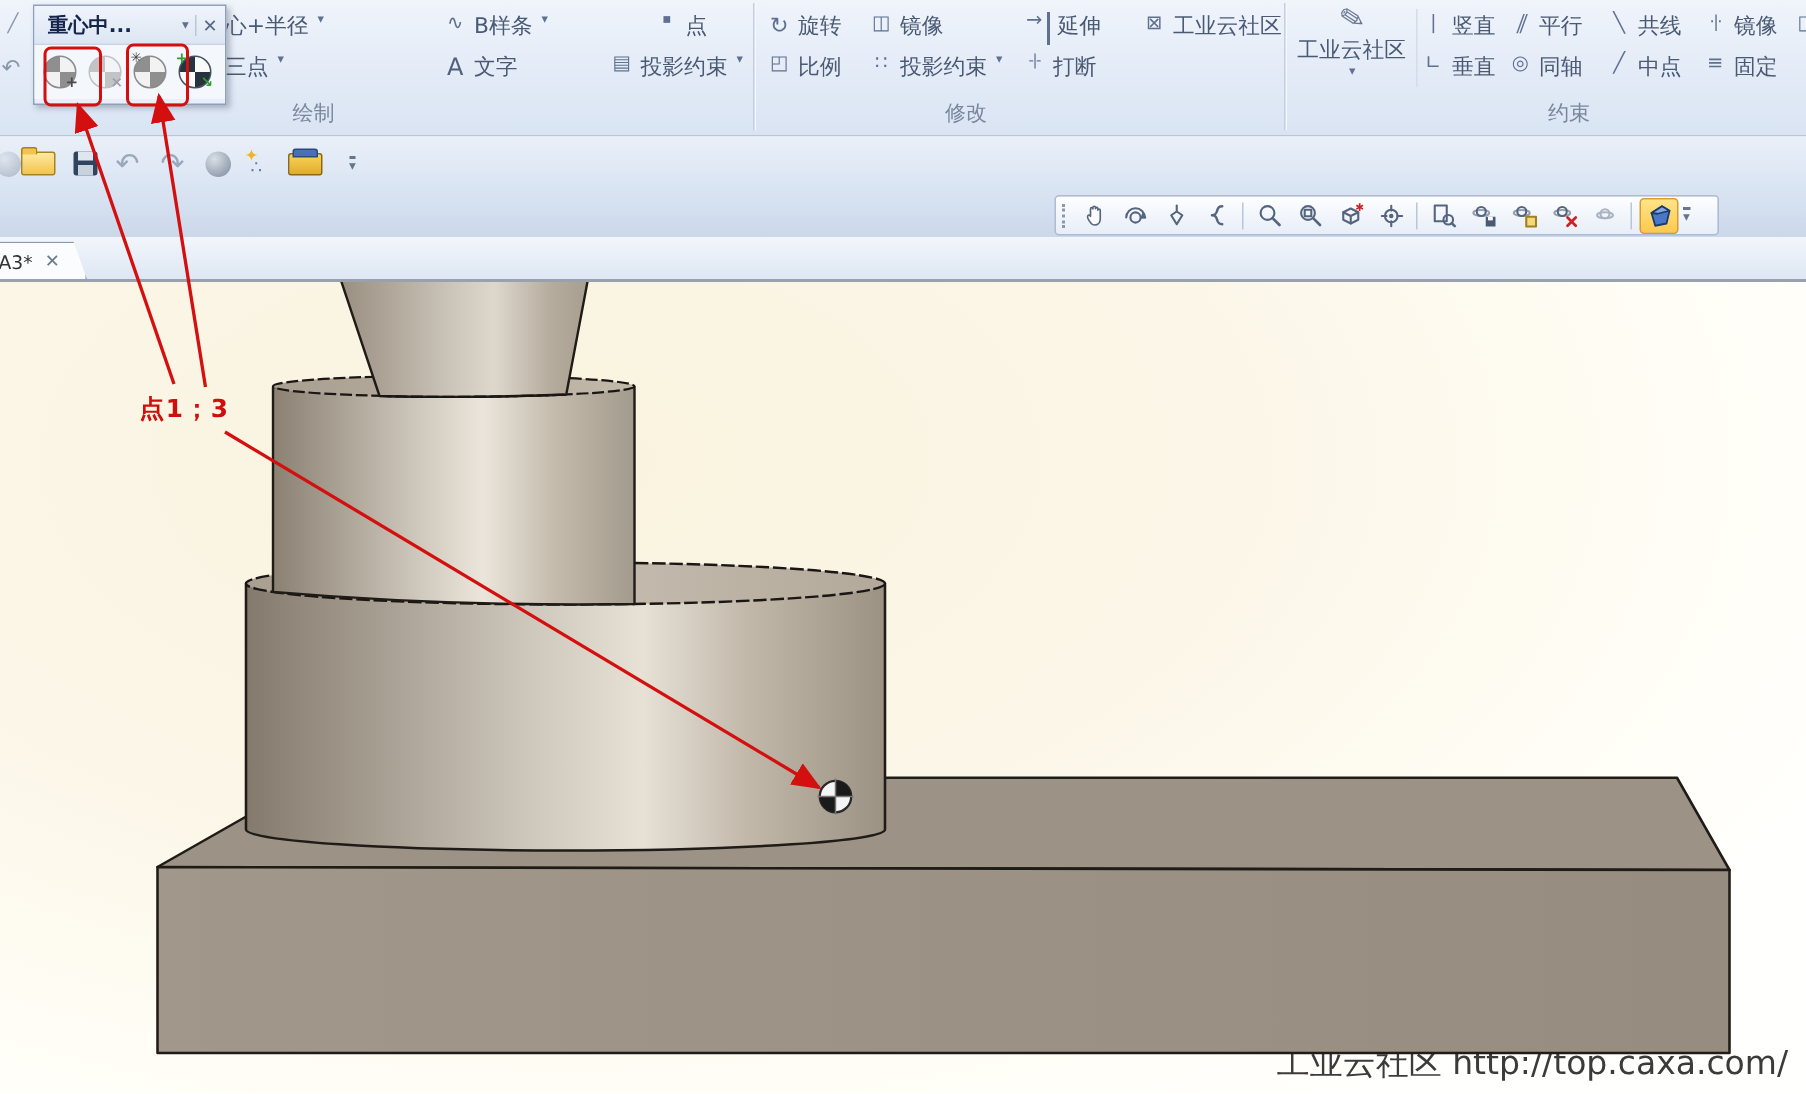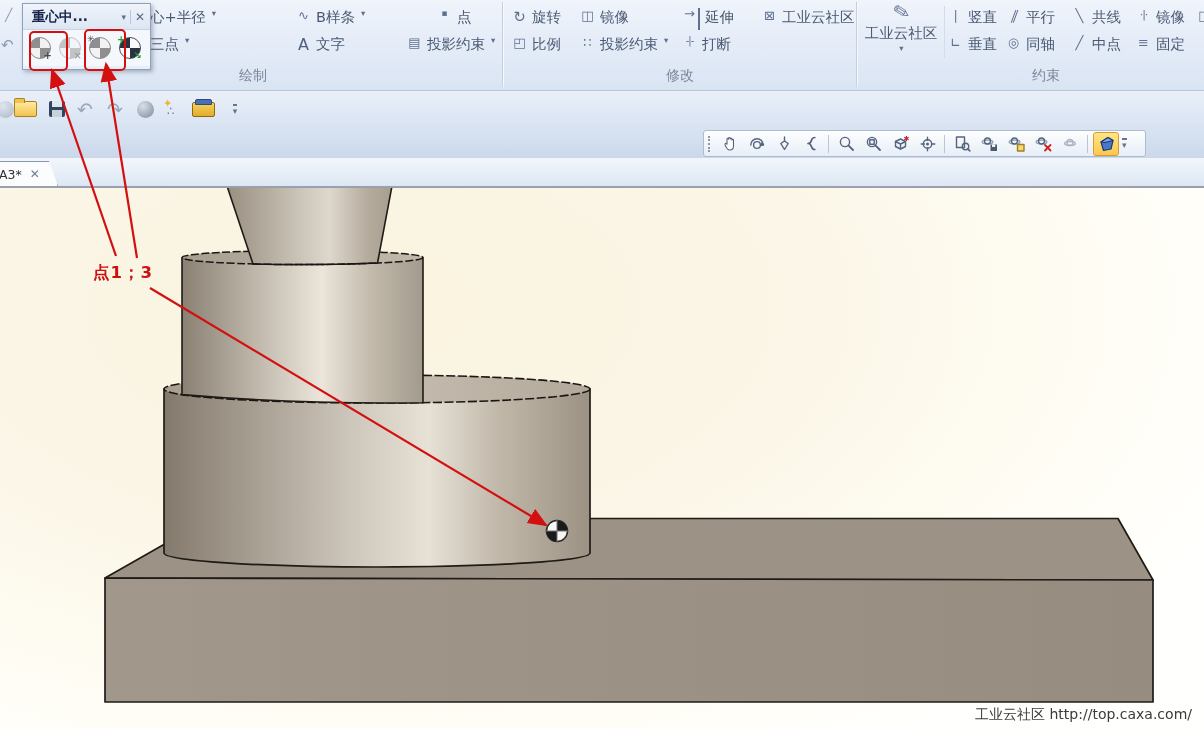--- a/index.html
+++ b/index.html
@@ -7,21 +7,21 @@
        font-family:"DejaVu Sans","Liberation Sans",sans-serif;background:#fff;
        -webkit-font-smoothing:antialiased}
   
   .ribbon{position:absolute;left:0;top:0;width:1204px;height:90px;
           background:linear-gradient(#f0f4fb 0%,#e3ebf7 55%,#d9e4f3 100%);
           border-bottom:1px solid #b9c6da}
   .ri{position:absolute;display:flex;gap:5px;font-size:14.5px;
       color:#4a5a74;white-space:nowrap;height:22px}
   .ric{font-size:13px;color:#5f7191;min-width:15px;text-align:center;flex:none}
   .dd{font-size:8.5px;color:#5f7191;margin-left:1px}
-  .gtitle{position:absolute;bottom:5px;text-align:center;font-size:14px;color:#7b879c}
+  .gtitle{position:absolute;bottom:5px;text-align:left;font-size:14px;color:#7b879c}
   .vsep{position:absolute;top:2px;bottom:3px;width:1px;background:#c4d0e1;box-shadow:1px 0 0 #f5f8fc}
   .vsep2{position:absolute;top:6px;height:52px;width:1px;background:#d3ddea}
   .smart{position:absolute;display:flex;flex-direction:column;align-items:center;
          color:#4a5a74;font-size:14.5px}
   .ext{border-right:2px solid #5f7191;padding-right:1px;line-height:11px}
   
   .qat{position:absolute;left:0;top:91px;width:1204px;height:37px;
        background:linear-gradient(#eaf0f9,#d8e3f2);border-bottom:1px solid #b6c4d7;
        display:flex;align-items:center}
   .qi{position:absolute;top:6px;display:flex;align-items:center;justify-content:center;
@@ -65,21 +65,21 @@
        border:1px solid #8a99ad;border-bottom:none;
        clip-path:polygon(0 0,calc(100% - 9px) 0,100% 100%,0 100%);
        display:flex;align-items:center;padding-left:14px;box-sizing:border-box;gap:8px}
   .tab-label{font-size:12.5px;color:#333}
   .tab-close{font-size:12px;color:#6d7b8d}
   
   .canvas{position:absolute;left:0;top:186px;width:1204px;height:543px;
           border-top:2px solid #99a1ac;box-sizing:border-box;
           background:radial-gradient(ellipse 950px 520px at 30% 22%,
              #f9f3df 0%,#fbf6e7 48%,#fffdf5 80%,#fffffd 100%)}
-  .watermark{position:absolute;right:12px;bottom:5px;font-size:14px;color:#3b3b3b}
+  .watermark{position:absolute;right:12px;bottom:5px;font-size:22px;color:#3b3b3b}
   
   .popup{position:absolute;left:22px;top:3px;width:127px;height:65px;background:#e9eff8;
          border:1px solid #8fa0bb;box-shadow:2px 2px 4px rgba(60,70,90,.35);z-index:20}
   .popup-title{height:25px;display:flex;align-items:center;gap:4px;padding:0 5px 0 9px;
          font-size:13.5px;font-weight:bold;color:#16264a;
          background:linear-gradient(#f0f4fb,#dce6f3);border-bottom:1px solid #c8d4e6}
   .popup-title .dd{font-size:9px}
   .pt-sep{width:1px;height:14px;background:#b9c6d8}
   .pt-close{font-size:12px;font-weight:normal;color:#5a6a85}
   .popup-icons{display:flex;gap:3px;padding:4px 3px;background:#f4f8fd}
@@ -198,21 +198,21 @@
     <span class="ric">╱</span>
     <span>中点</span>
   </div>
   <div class="ri" style="left:1136px;top:35px">
     <span class="ric">≡</span>
     <span>固定</span>
   </div>
   <div class="ri" style="left:1197px;top:8px">
     <span class="ric">◫</span>
   </div>
-  <div class="gtitle" style="left:996px;width:100px">约束</div>
+  <div class="gtitle" style="left:1032px;width:100px">约束</div>
 
   <span class="frag" style="position:absolute;left:5px;top:8px">╱</span>
   <span class="frag" style="position:absolute;left:1px;top:36px;font-size:15px">↶</span>
 </div>
 
 <div class="qat">
   <span class="qi" style="left:-8px">
       <span class="sphere" style="opacity:.5"></span>
     </span>
   <span class="qi" style="left:12px">

